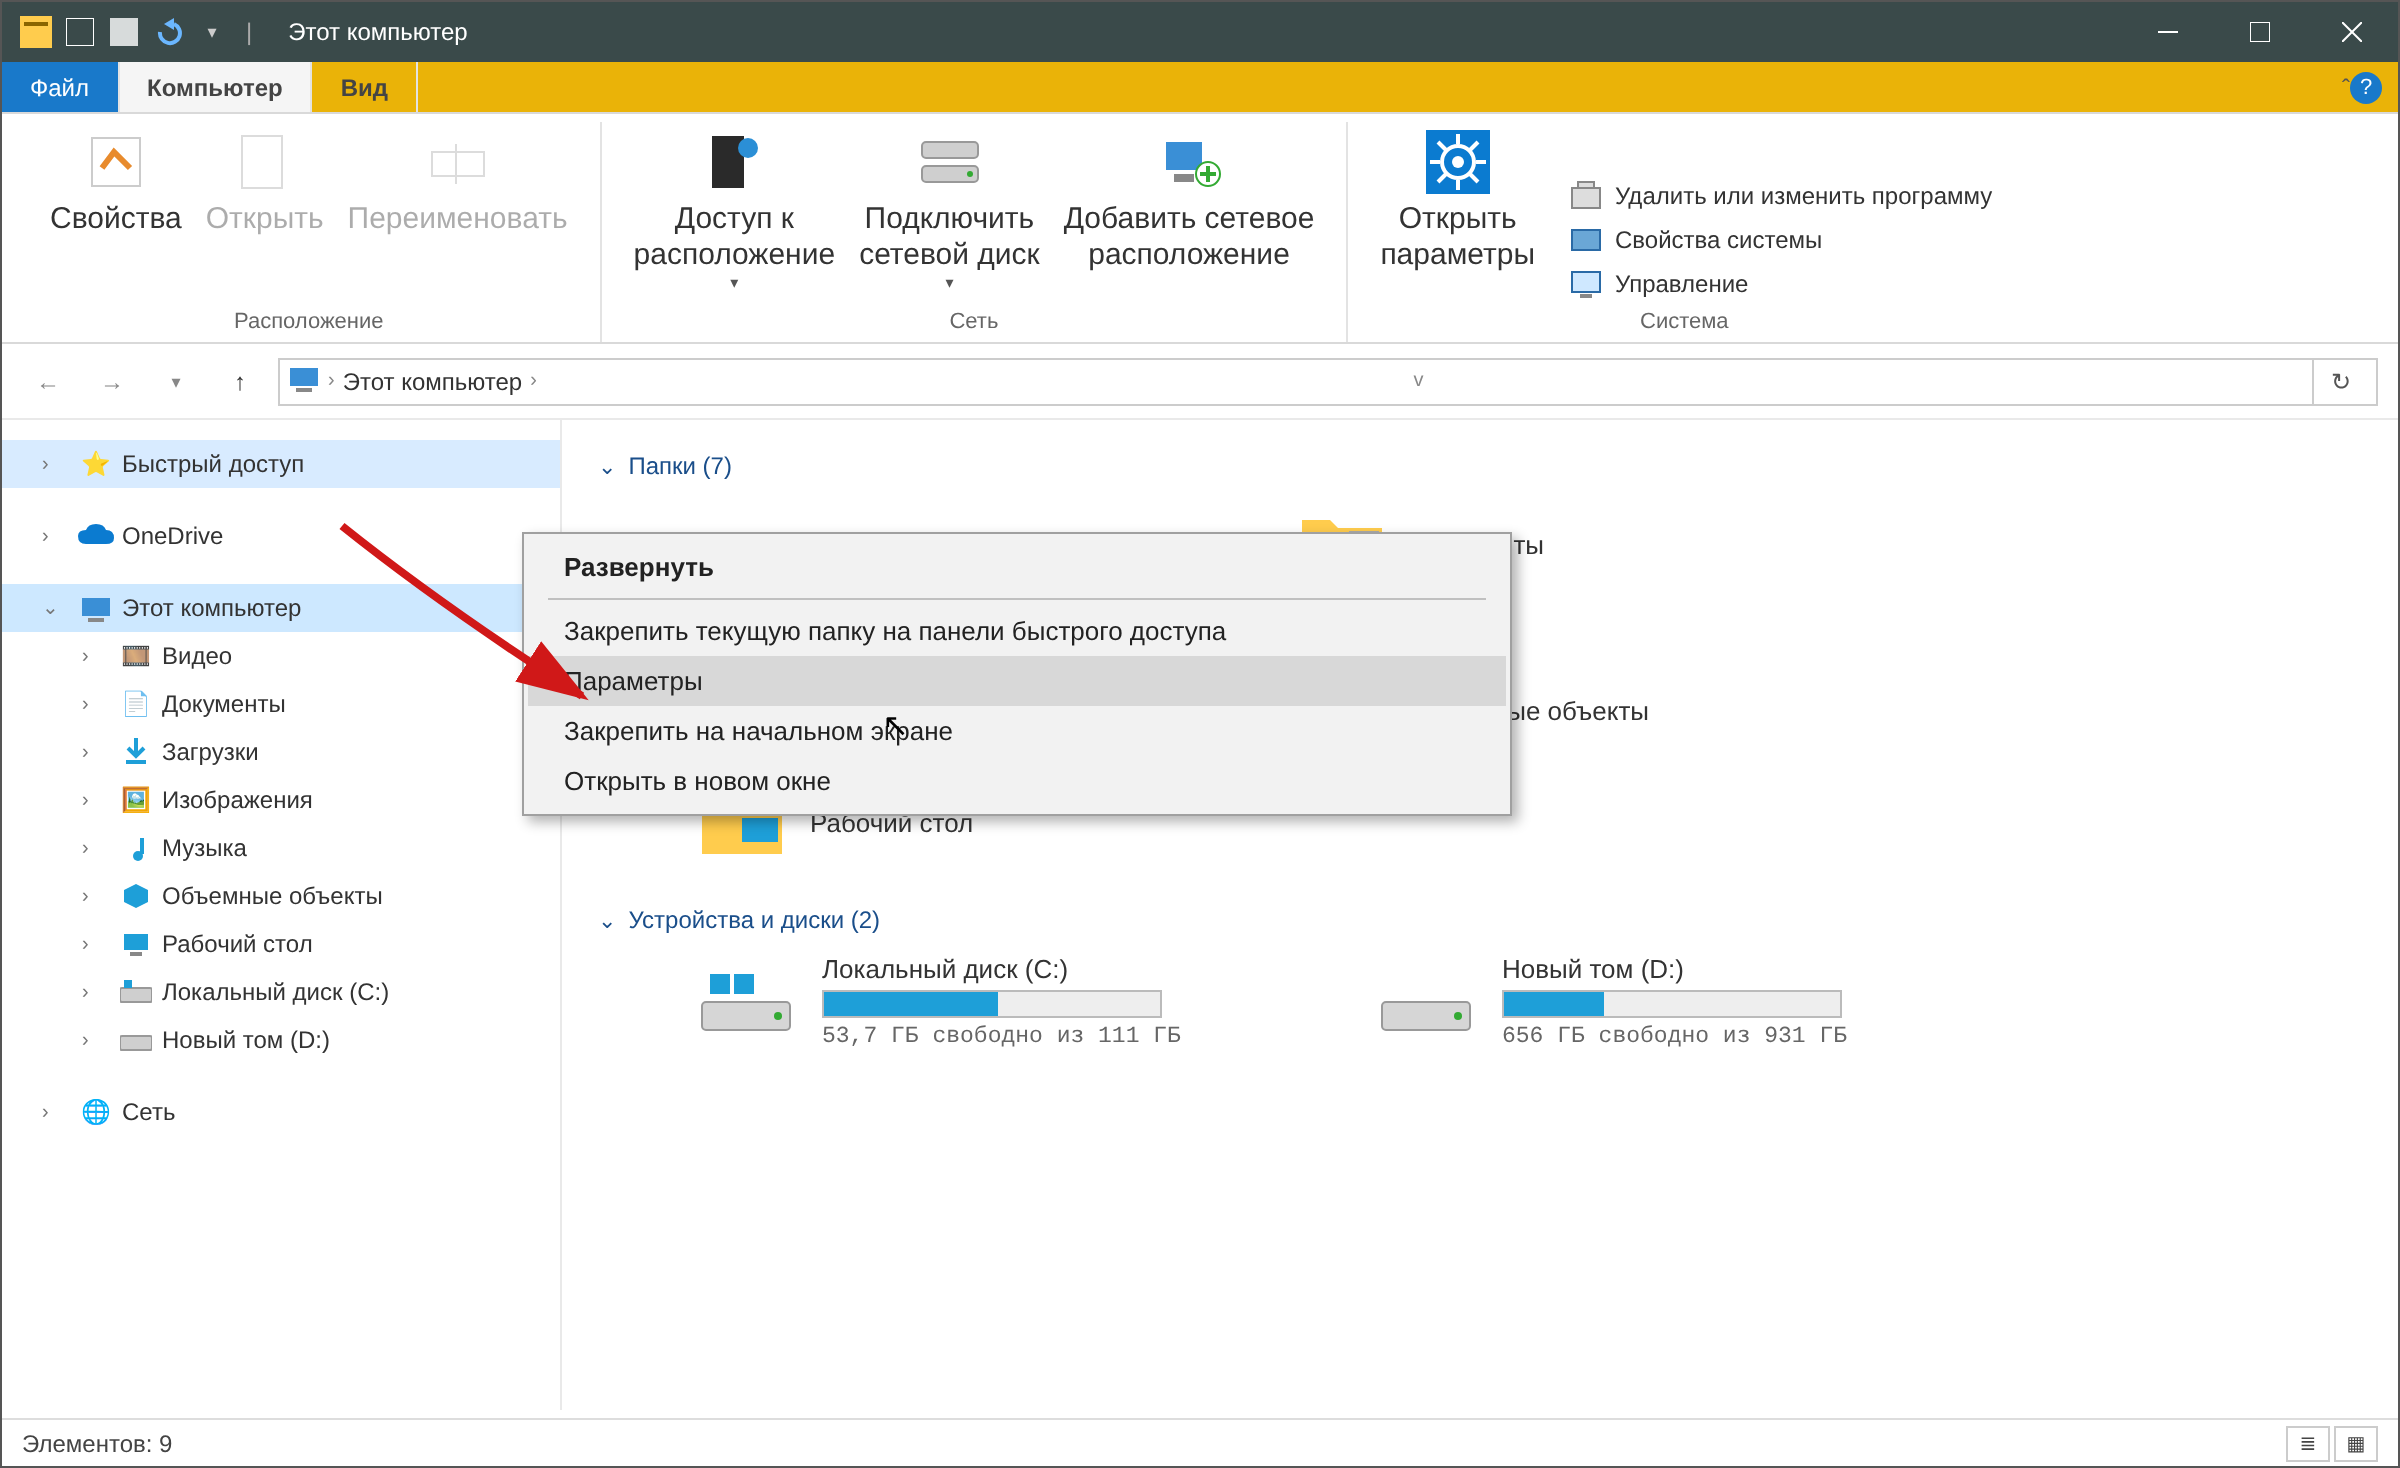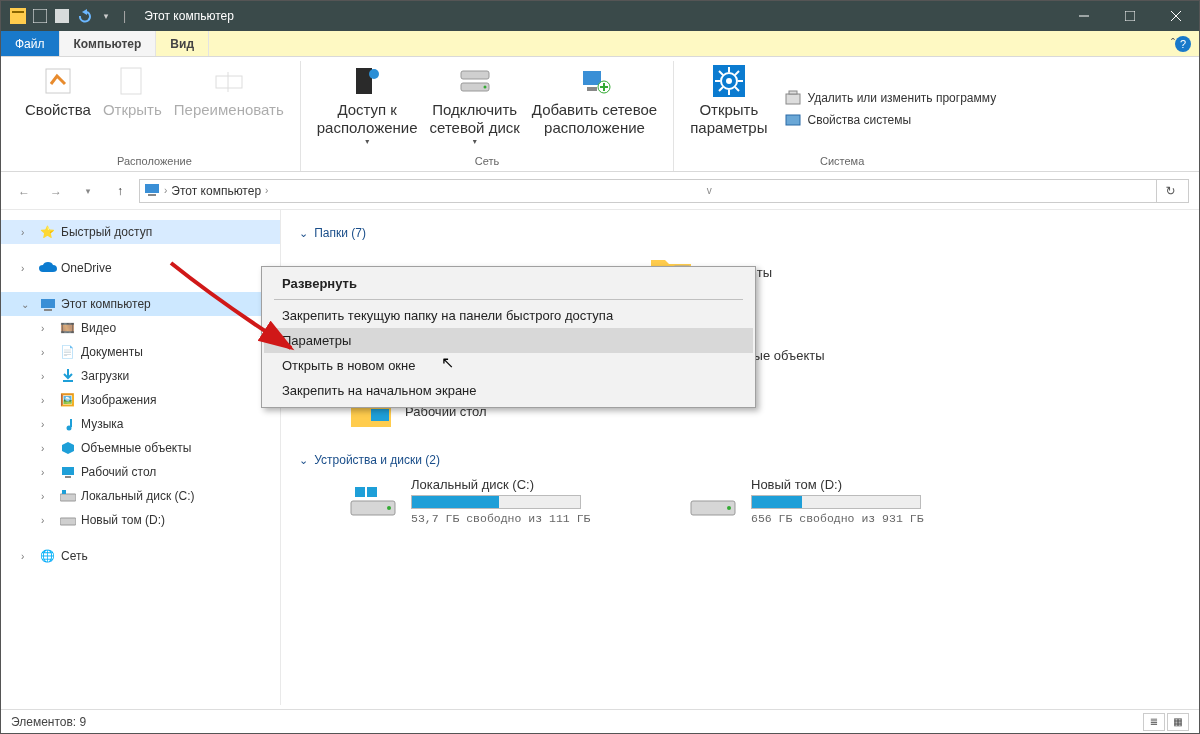--- a/index.html
+++ b/index.html
@@ -8,21 +8,21 @@
 
 .titlebar { background: #3a4a4a; height: 30px; display: flex; align-items: center; color: #fff; }
 .titlebar-icons { display: flex; align-items: center; gap: 4px; padding: 0 8px; }
 .titlebar-icons .mini { width: 18px; height: 18px; display: flex; align-items: center; justify-content: center; }
 .titlebar-title { padding-left: 6px; font-size: 12px; }
 .titlebar-controls { margin-left: auto; display: flex; }
 .titlebar-controls .wc { width: 46px; height: 30px; display: flex; align-items: center; justify-content: center; color: #fff; }
 .titlebar .sep { color: #aaa; margin: 0 4px; }
 
 
-.tabstrip { background: #fef9c3; height: 26px; display: flex; align-items: stretch; border-bottom: 1px solid #d9d9d9; }
+.tabstrip { background: #eab308; height: 26px; display: flex; align-items: stretch; border-bottom: 1px solid #d9d9d9; }
 .tab { padding: 0 14px; display: flex; align-items: center; color: #444; border-right: 1px solid #e3e3e3; font-weight: bold; }
 .tab.file { background: #1979ca; color: #fff; font-weight: 400; }
 .tab.active { background: #f5f5f5; }
 .tab-help { margin-left: auto; width: 40px; display: flex; align-items: center; justify-content: center; }
 .tab-help .circ { width: 16px; height: 16px; border-radius: 50%; background: #1979ca; color: #fff; display: flex; align-items: center; justify-content: center; font-size: 11px; }
 .tab-help .chev { margin-left: 4px; color: #555; }
 
 
 .ribbon { height: 115px; background: #fff; border-bottom: 1px solid #d9d9d9; display: flex; padding: 4px 8px 0 8px; }
 .rgroup { display: flex; flex-direction: column; align-items: center; border-right: 1px solid #e3e3e3; padding: 0 10px; }
@@ -265,20 +265,29 @@
           <span>Удалить или изменить программу</span>
         </div>
         <div class="rlist-item">
           <span class="rlist-icon">
               <svg width="16" height="16">
                 <rect x="1" y="3" width="14" height="10" fill="#6aa7d6" stroke="#2a6aa6"></rect>
               </svg>
             </span>
           <span>Свойства системы</span>
         </div>
+        <div class="rlist-item">
+          <span class="rlist-icon">
+              <svg width="16" height="16">
+                <rect x="1" y="2" width="14" height="10" fill="#cfe8ff" stroke="#2a6aa6"></rect>
+                <rect x="5" y="13" width="6" height="2" fill="#888"></rect>
+              </svg>
+            </span>
+          <span>Управление</span>
+        </div>
       </div>
     </div>
     <div class="rgroup-label">Система</div>
   </div>
 </div>
 
 <div class="navrow">
   <div class="nav-btn">←</div>
   <div class="nav-btn">→</div>
   <div class="nav-btn" style="font-size:9px">▾</div>
@@ -496,22 +505,22 @@
       </div>
     </div>
   </div>
 </div>
 
 <div class="ctx">
   <div class="ctx-item bold">Развернуть</div>
   <div class="ctx-sep"></div>
   <div class="ctx-item">Закрепить текущую папку на панели быстрого доступа</div>
   <div class="ctx-item hover">Параметры</div>
+  <div class="ctx-item">Закрепить на начальном экране</div>
   <div class="ctx-item">Открыть в новом окне</div>
-  <div class="ctx-item">Закрепить на начальном экране</div>
 </div>
 <div class="cursor">↖</div>
 
 <svg class="red-arrow" width="160" height="120">
   <defs>
       <marker id="ah" markerWidth="10" markerHeight="10" refX="8" refY="3" orient="auto">
         <path d="M0,0 L0,6 L9,3 Z" fill="#d01818"></path>
       </marker>
     </defs>
   <path d="M10 10 Q60 50 130 95" stroke="#d01818" stroke-width="4" fill="none" marker-end="url(#ah)"></path>

